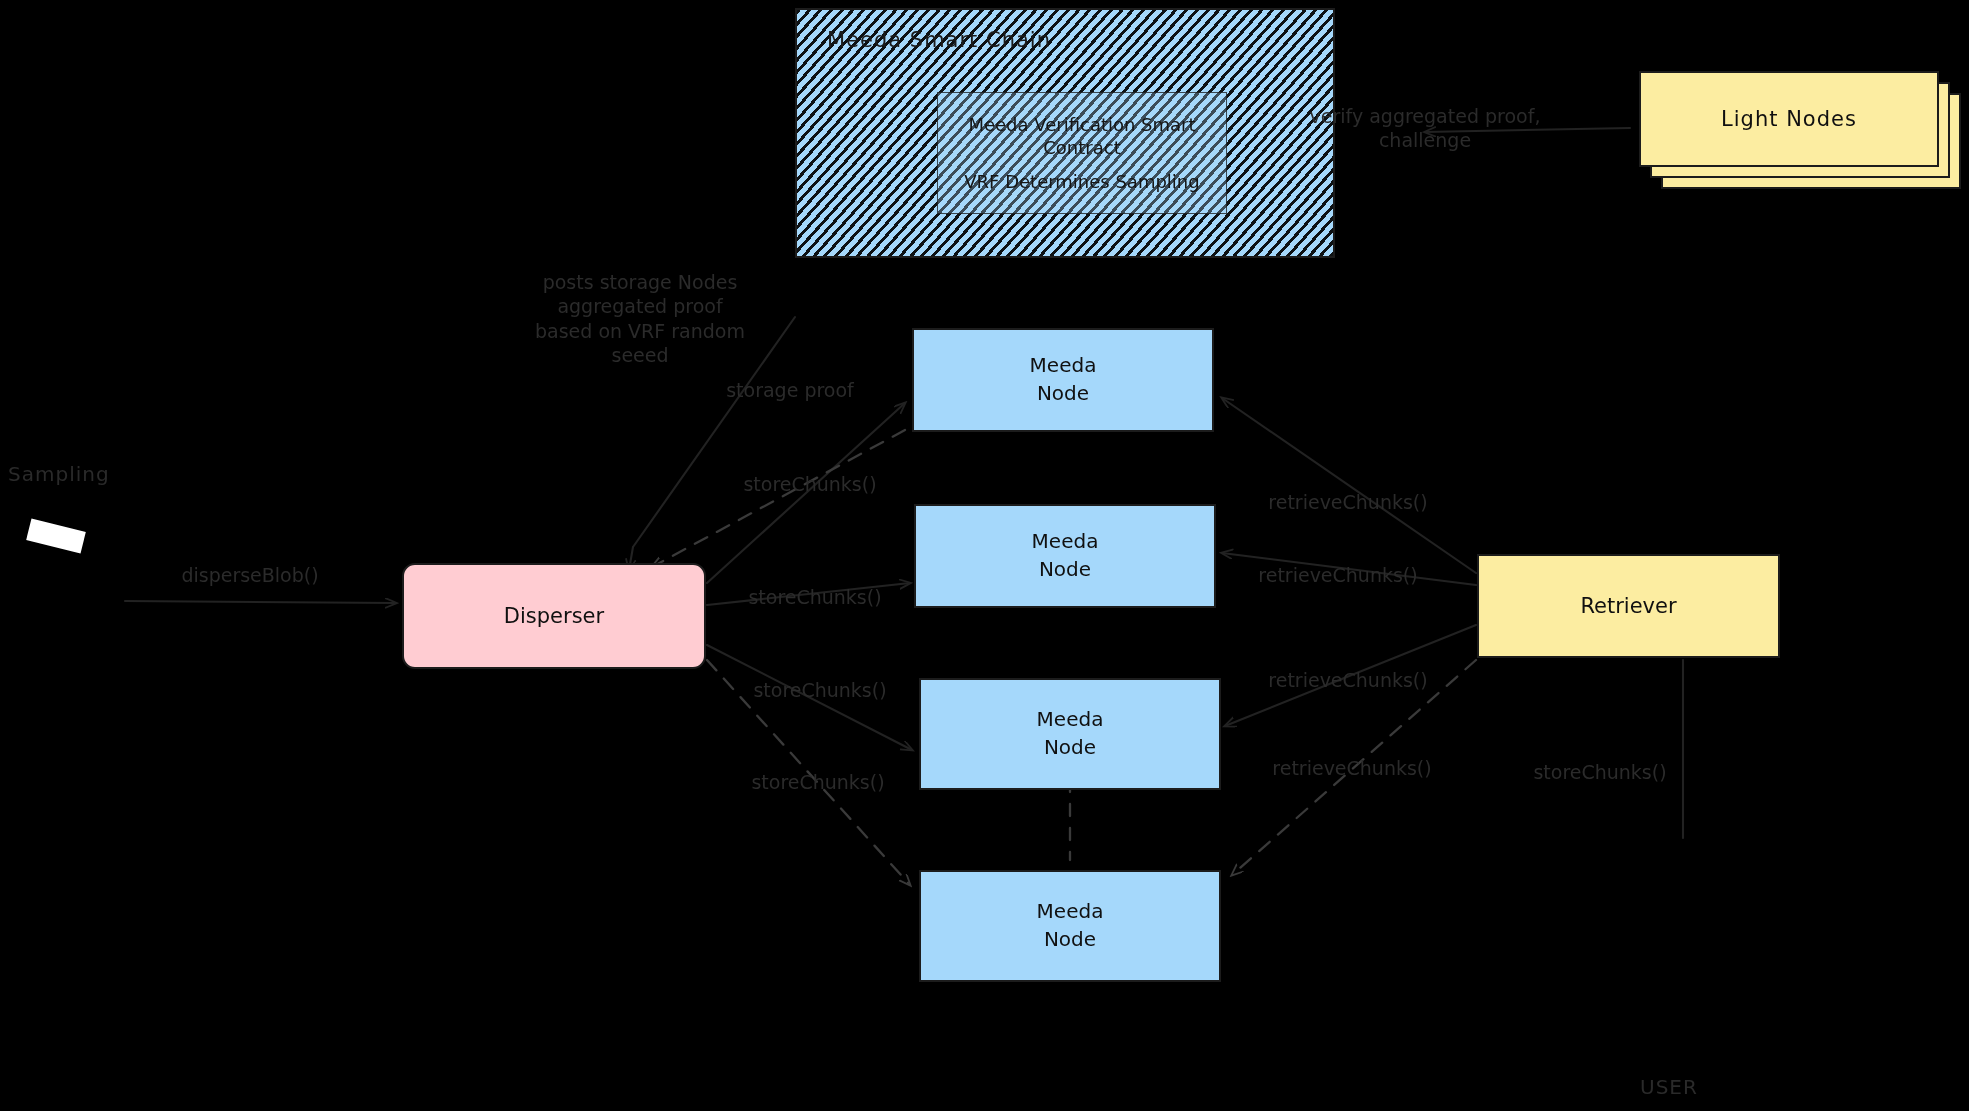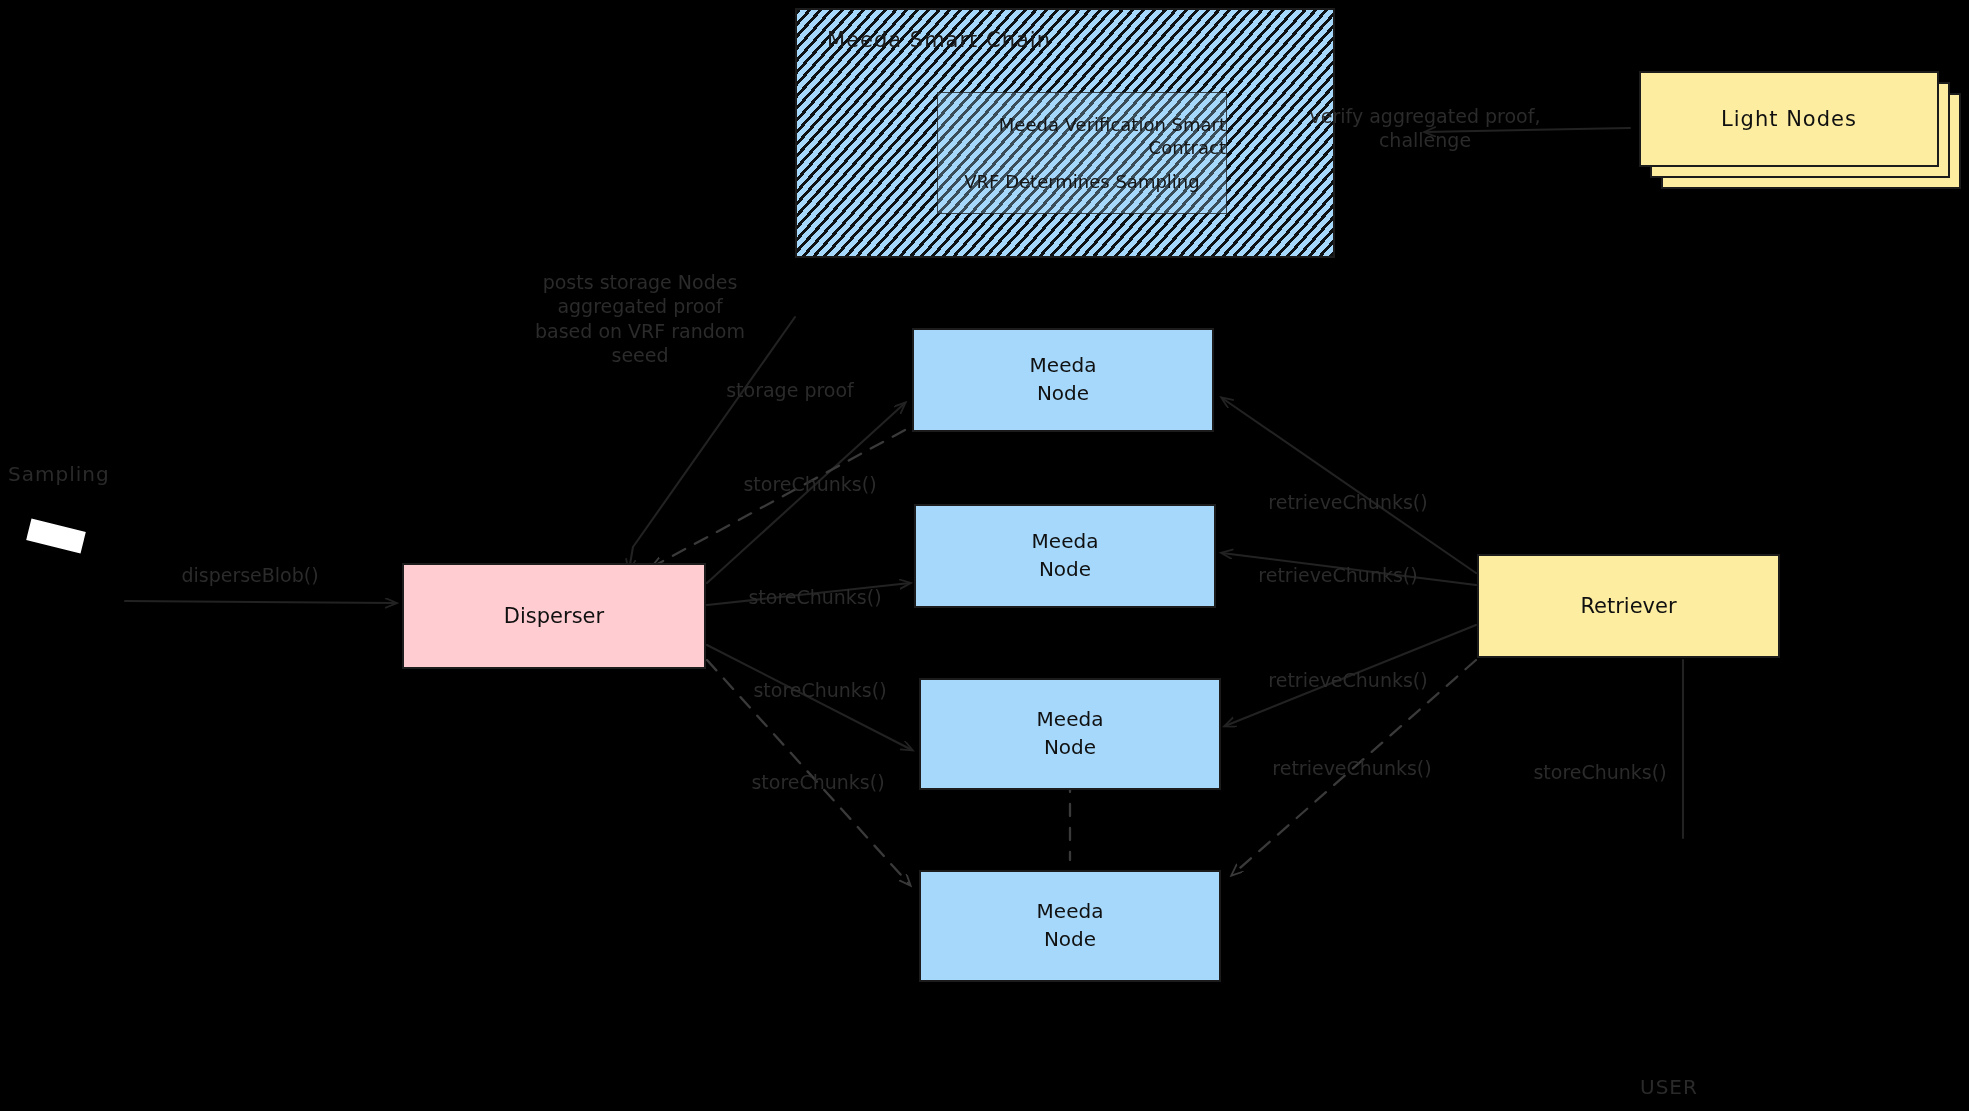--- a/index.html
+++ b/index.html
@@ -34,21 +34,21 @@
     justify-content: center;
     text-align: center;
     border: 2px solid #1c1c1c;
     font-family: "DejaVu Sans", sans-serif;
     line-height: 1.38;
     color: #101010;
     white-space: pre-line;
     z-index: 3;
   }
   .node-blue   { background: #a5d8fb; margin-top: 10px; }
-  .node-pink   { background: #ffccd2; }
+  .node-pink   { background: #ffccd2; border-radius: 13px; }
   .node-yellow { background: #fceda1; }
   .node-chain {
     background: #a5d8fb;
     background-image: repeating-linear-gradient(
         -48deg,
         rgba(0,0,0,0.92) 0px,
         rgba(0,0,0,0.92) 3px,
         rgba(0,0,0,0) 3px,
         rgba(0,0,0,0) 8px);
     align-items: flex-start;
@@ -71,21 +71,21 @@
     box-sizing: border-box;
     border: 1px solid rgba(20,20,20,0.75);
     background: rgba(165,216,251,0.30);
     display: flex;
     flex-direction: column;
     align-items: center;
     justify-content: center;
     gap: 10px;
     font-size: 18px;
     color: #161616;
-    text-align: right;
+    text-align: center;
     line-height: 1.3;
   }
   .stack-wrap { position: absolute; z-index: 3; }
   .stack-shadow {
     position: absolute;
     box-sizing: border-box;
     border: 2px solid #1c1c1c;
     background: #fceda1;
   }
   .stack-front {

